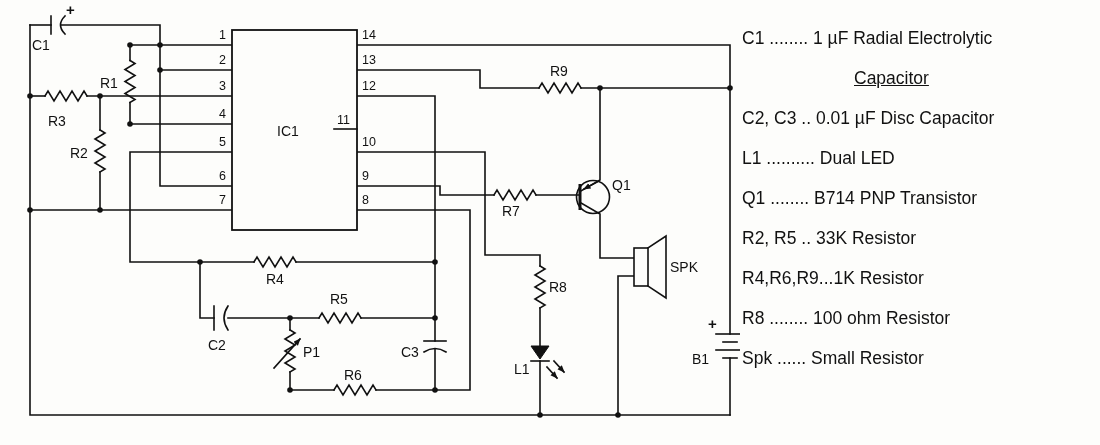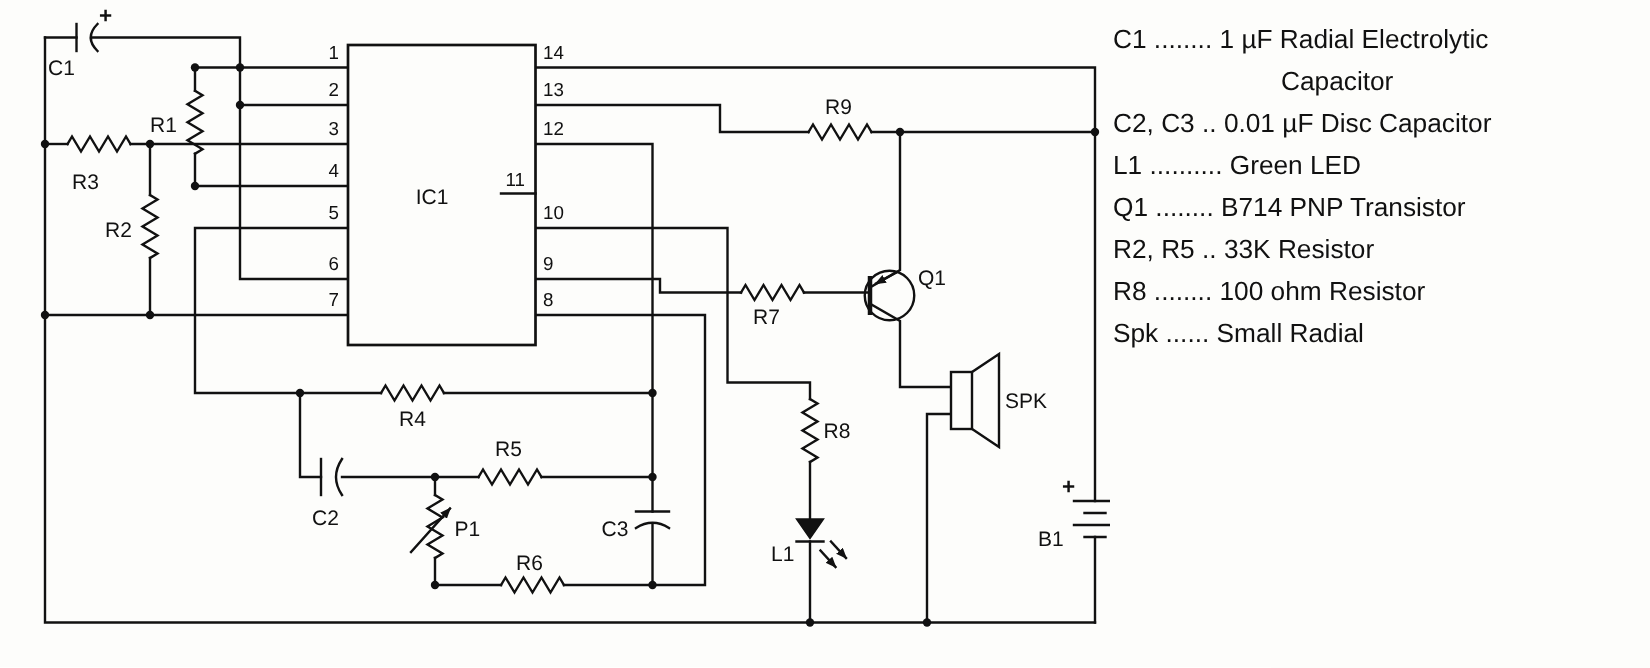--- a/index.html
+++ b/index.html
@@ -12,22 +12,22 @@
   svg .w{stroke:#111;stroke-width:1.6;fill:none;stroke-linecap:square;}
   svg .thick{stroke:#111;stroke-width:3;fill:none;}
   svg .dot{fill:#111;stroke:none;}
   svg .lbl{font-size:14px;}
   svg .pin{font-size:12.5px;}
   svg .plus{font-size:15px;font-weight:bold;}
   .parts-list{
     position:absolute;left:742px;top:12px;width:352px;
     color:#111;font-size:17.5px;line-height:28px;
   }
-  .pl-line{white-space:pre;height:28px;}
-  .pl-indent{margin-left:112px;}
+  .pl-line{white-space:pre;height:28px;margin-top:12px;}
+  .pl-indent{margin-left:112px;text-decoration:underline;}
 </style>
 </head>
 <body>
 
 <div id="stage">
 
   <svg id="schematic" width="740" height="445" viewBox="0 0 740 445">
     <defs>
       <path id="rz" d="M-21,0 l3,-5 l6,10 l6,-10 l6,10 l6,-10 l6,10 l6,-10 l3,5"></path>
       <marker id="ah" markerWidth="9" markerHeight="8" refX="6.5" refY="3" orient="auto" markerUnits="userSpaceOnUse">
@@ -215,20 +215,21 @@
       <path class="w" d="M723,358 L737,358"></path>
     </g>
     <text class="plus" x="708" y="329">+</text>
     <text class="lbl" x="692" y="364">B1</text>
   </svg>
 
   <div class="parts-list">
     <div class="pl-line"><span>C1</span><span> ........ </span><span>1 µF Radial Electrolytic</span></div>
     <div class="pl-line pl-indent"><span>Capacitor</span></div>
     <div class="pl-line"><span>C2, C3</span><span> .. </span><span>0.01 µF Disc Capacitor</span></div>
-    <div class="pl-line"><span>L1</span><span> .......... </span><span>Green LED</span></div>
+    <div class="pl-line"><span>L1</span><span> .......... </span><span>Dual LED</span></div>
     <div class="pl-line"><span>Q1</span><span> ........ </span><span>B714 PNP Transistor</span></div>
     <div class="pl-line"><span>R2, R5</span><span> .. </span><span>33K Resistor</span></div>
+    <div class="pl-line"><span>R4,R6,R9</span><span>...</span><span>1K Resistor</span></div>
     <div class="pl-line"><span>R8</span><span> ........ </span><span>100 ohm Resistor</span></div>
-    <div class="pl-line"><span>Spk</span><span> ...... </span><span>Small Radial</span></div>
+    <div class="pl-line"><span>Spk</span><span> ...... </span><span>Small Resistor</span></div>
   </div>
 
 </div>
 
 </body></html>

